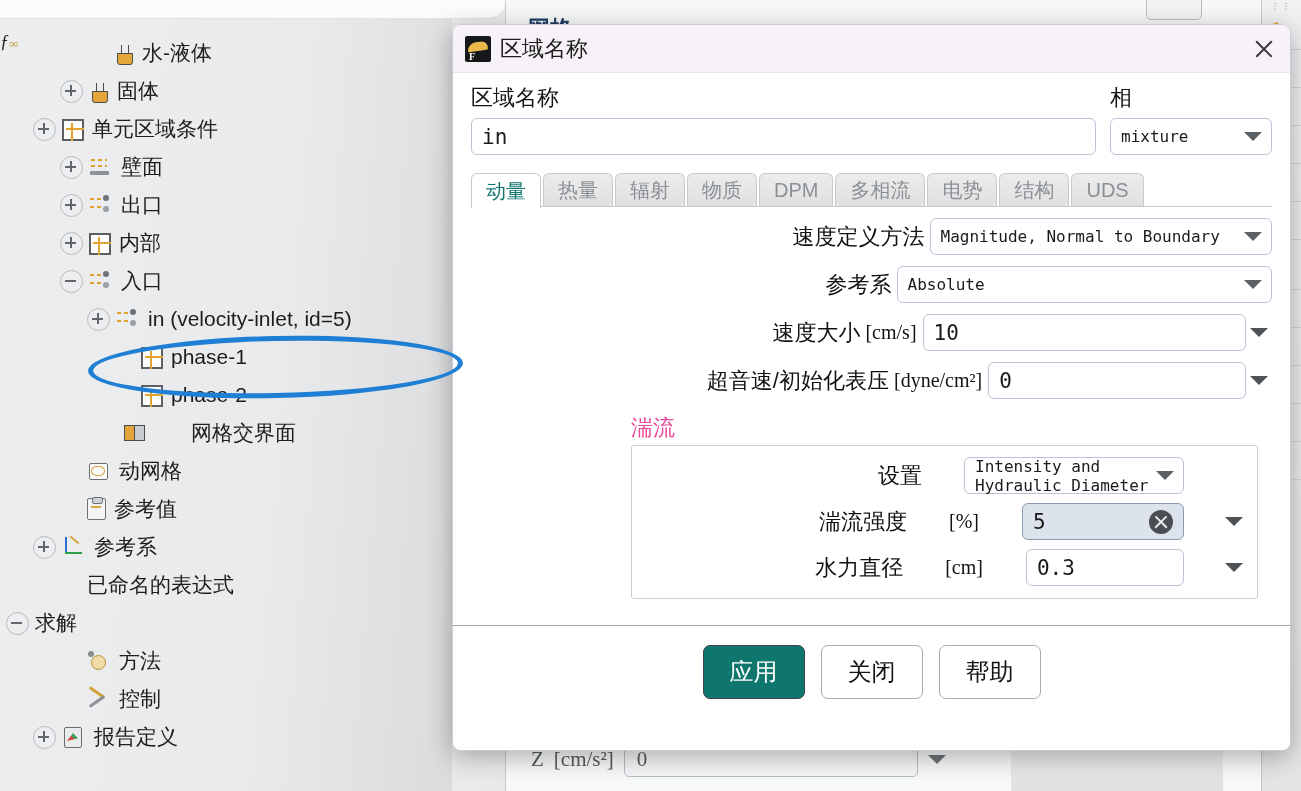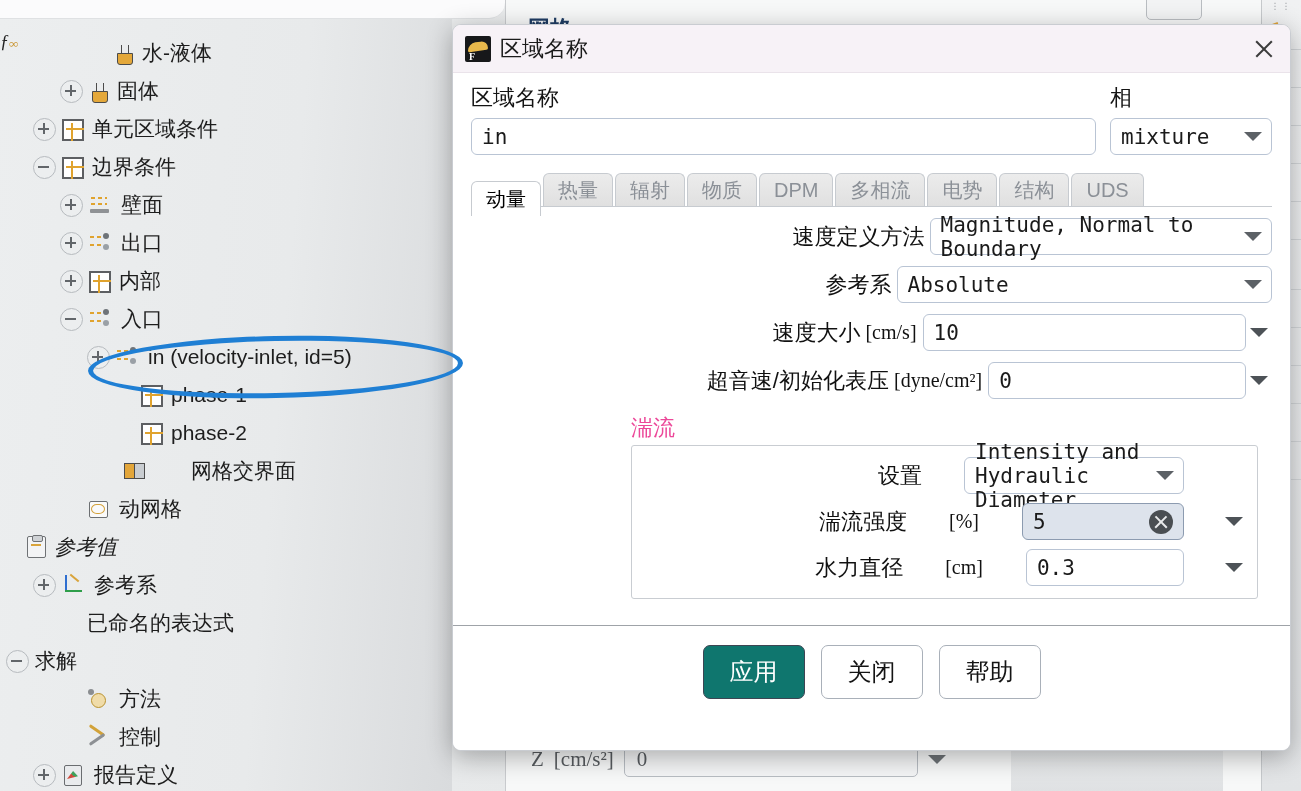--- a/index.html
+++ b/index.html
@@ -148,33 +148,33 @@
 
   .zone-row{display:flex;align-items:flex-end;gap:14px;}
   .zone-left{flex:1;}
   .fld-label{font-size:22px;color:#141414;margin-bottom:5px;display:block;}
   .text-input{height:35px;border:1px solid #b9c4d4;border-radius:6px;background:#fff;
     display:flex;align-items:center;padding:0 10px;font-size:21px;color:#1a1a1a;
     font-family:"DejaVu Sans Mono","Liberation Mono",monospace;}
   .phase-wrap{width:162px;}
   .sel{height:35px;border:1px solid #b9c4d4;border-radius:6px;background:#fff;
     display:flex;align-items:center;justify-content:space-between;padding:0 9px 0 10px;
-    font-size:21px;color:#1a1a1a;font-family:"DejaVu Sans Mono","Liberation Mono",monospace;}
+    font-size:16px;color:#1a1a1a;font-family:"DejaVu Sans Mono","Liberation Mono",monospace;}
   .caret{width:0;height:0;border-left:9px solid transparent;border-right:9px solid transparent;
     border-top:9px solid #5c6166;flex:0 0 auto;}
   .caret.plain{border-top-color:#4d5257;}
 
   
   #tabs{display:flex;align-items:flex-end;margin-top:17px;border-bottom:1px solid #c7cbd0;
     height:34px;}
   .tab{height:32px;padding:0 14px;display:flex;align-items:center;justify-content:center;
     font-size:20px;color:#8b9097;background:linear-gradient(180deg,#ececec,#e0e0e0);
     border:1px solid #c7cbd0;border-bottom:none;border-radius:6px 6px 0 0;margin-right:2px;}
-  .tab.active{background:#fff;color:#000000;border-color:#c7cbd0;height:34px;
-    position:relative;top:10px;}
+  .tab.active{background:#fff;color:#0f766e;border-color:#c7cbd0;height:34px;
+    position:relative;top:2px;}
 
   
   .frow{display:flex;align-items:center;margin-top:11px;gap:0;}
   .frow .cap{font-size:22px;color:#111;text-align:right;white-space:nowrap;
     padding-right:5px;}
   .frow .unit{font-family:"Liberation Serif",serif;font-size:20px;color:#111;}
   .grow{flex:1;}
   .ctl{flex:1;}
   .arrow-out{width:26px;display:flex;justify-content:center;align-items:center;}
 
@@ -276,25 +276,20 @@
         <div class="trow" style="padding-left: 60px;">
           <span class="exp plus"></span>
           <span class="ticon ic-beaker"></span>
           <span class="lbl">固体</span>
         </div>
         <div class="trow" style="padding-left: 33px;">
           <span class="exp plus"></span>
           <span class="ticon ic-grid"></span>
           <span class="lbl">单元区域条件</span>
         </div>
-        <div class="trow" style="padding-left: 33px;">
-          <span class="exp minus"></span>
-          <span class="ticon ic-grid"></span>
-          <span class="lbl">边界条件</span>
-        </div>
         <div class="trow" style="padding-left: 60px;">
           <span class="exp plus"></span>
           <span class="ticon ic-wall"><i></i><u></u></span>
           <span class="lbl">壁面</span>
         </div>
         <div class="trow" style="padding-left: 60px;">
           <span class="exp plus"></span>
           <span class="ticon ic-node">
             <i></i>
             <u></u>
@@ -335,21 +330,21 @@
         <div class="trow" style="padding-left: 60px; gap: 36px;">
           <span class="exp none"></span>
           <span class="ticon ic-iface"></span>
           <span class="lbl">网格交界面</span>
         </div>
         <div class="trow" style="padding-left: 60px;">
           <span class="exp none"></span>
           <span class="ticon ic-dyn"></span>
           <span class="lbl">动网格</span>
         </div>
-        <div class="trow" style=" font-style: italic;">
+        <div class="trow" style="padding-left: 60px;">
           <span class="exp none"></span>
           <span class="ticon ic-clip"></span>
           <span class="lbl">参考值</span>
         </div>
         <div class="trow" style="padding-left: 33px;">
           <span class="exp plus"></span>
           <span class="ticon ic-axes">
             <i></i>
           </span>
           <span class="lbl">参考系</span>

